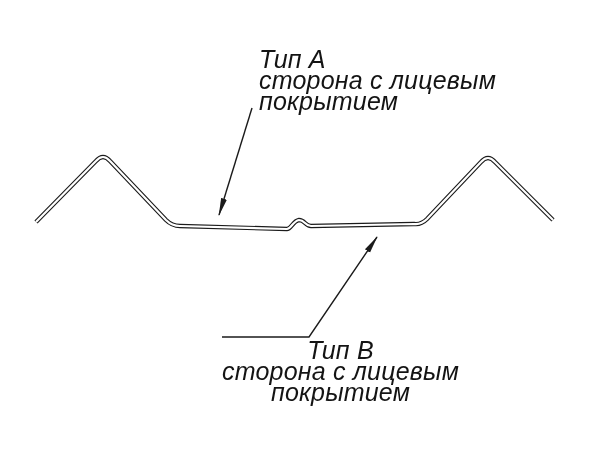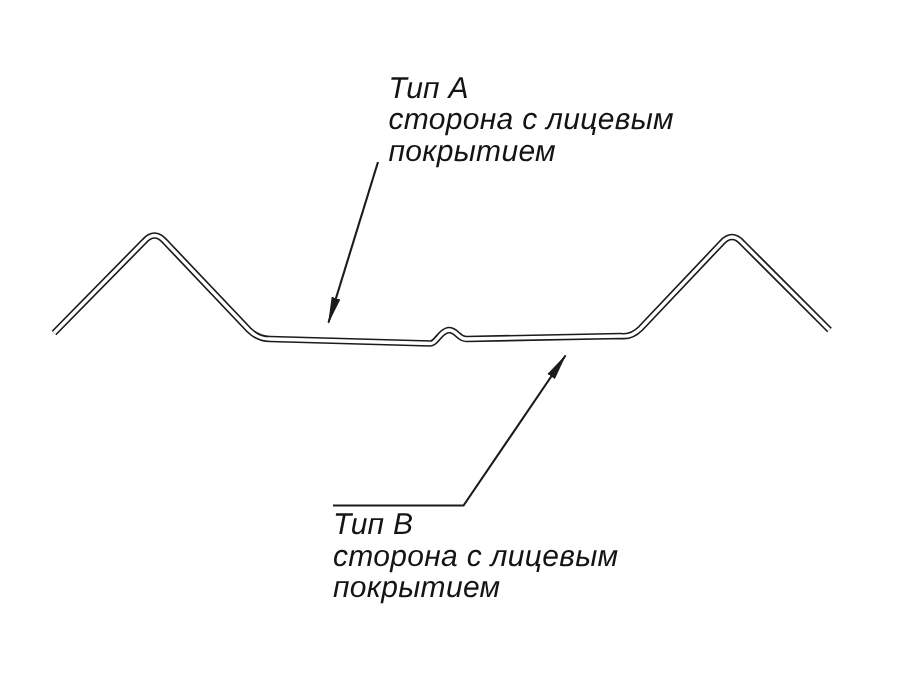--- a/index.html
+++ b/index.html
@@ -17,36 +17,37 @@
   .canvas {
     position: absolute;
     left: 0;
     top: 0;
     width: 600px;
     height: 450px;
   }
   .label {
     position: absolute;
     font-style: italic;
-    font-size: 20px;
+    font-size: 25px;
     line-height: 21px;
     color: #141414;
     white-space: nowrap;
     letter-spacing: 0.2px;
   }
   .label .line {
     display: block;
   }
   #type-a-label {
     left: 259px;
     top: 49px;
   }
   #type-b-label {
     left: 222px;
     top: 340px;
+    text-align: center;
   }
 </style>
 </head>
 <body>
 
 <svg class="canvas" viewBox="0 0 600 450" aria-hidden="true">
   <defs>
     <marker id="arrow" markerWidth="18" markerHeight="8" refX="17" refY="4" orient="auto" markerUnits="userSpaceOnUse">
       <path d="M0,1 L18,4 L0,7 Z" fill="#1b1b1b"></path>
     </marker>

